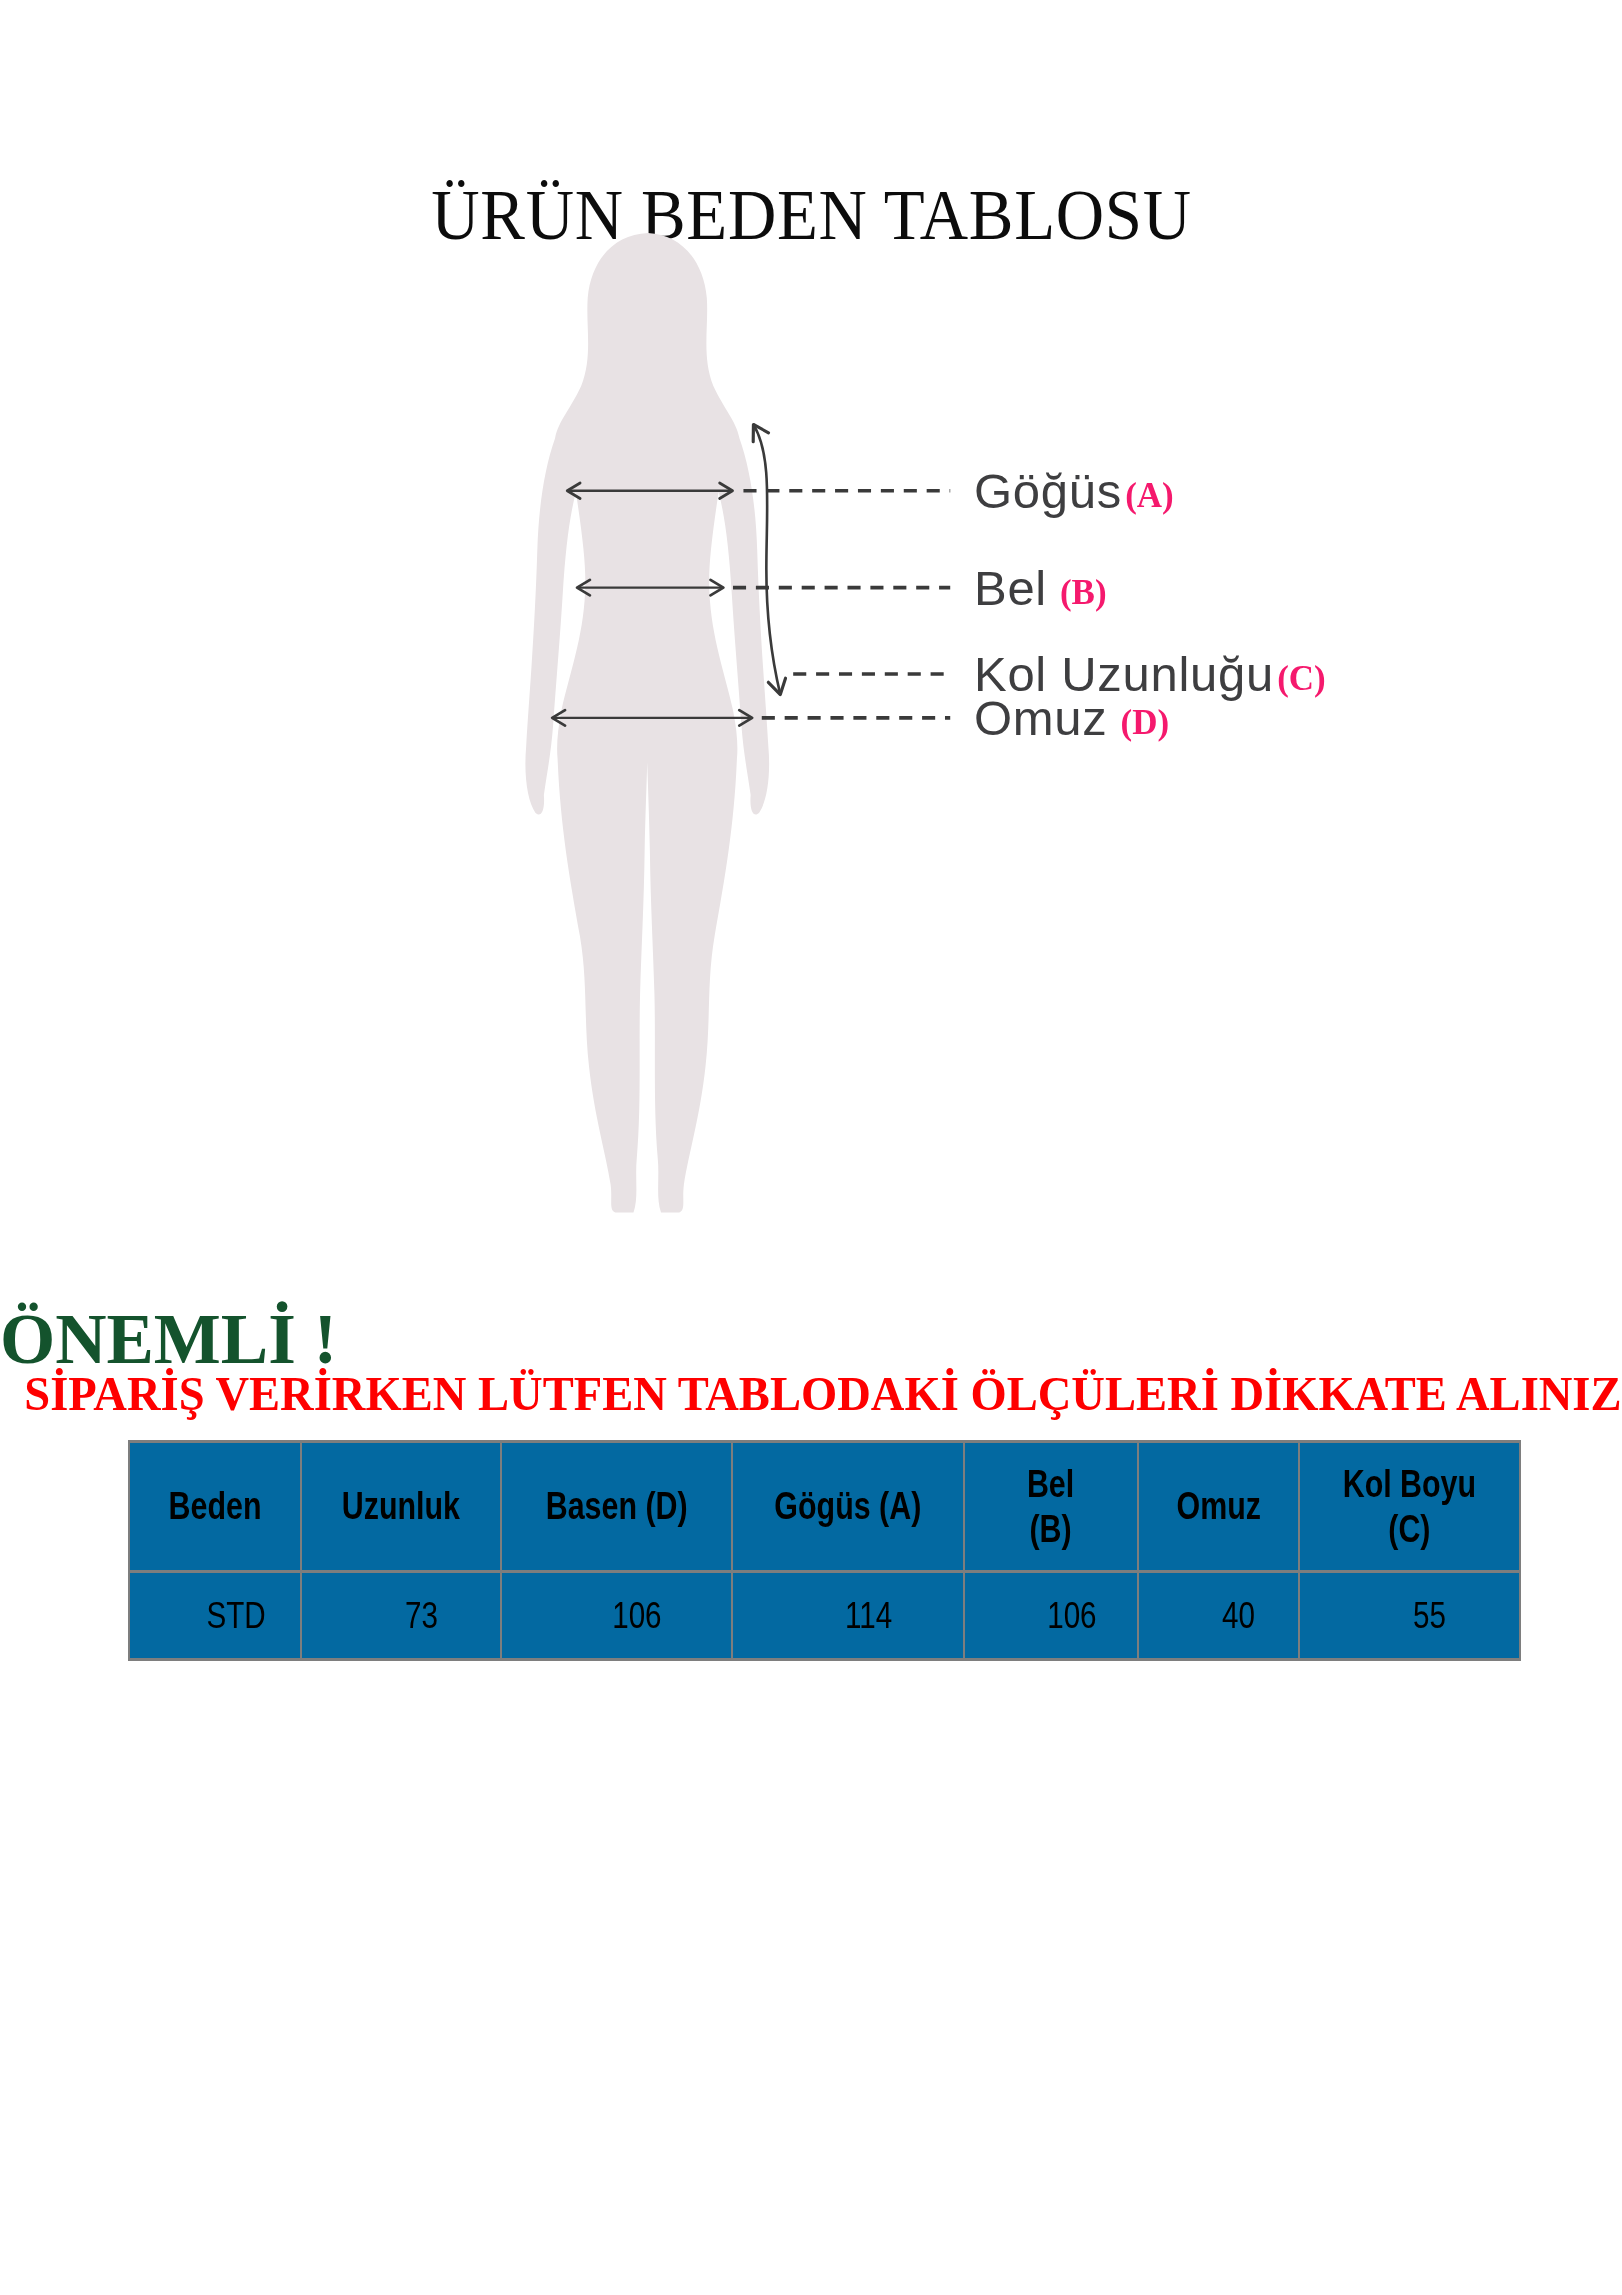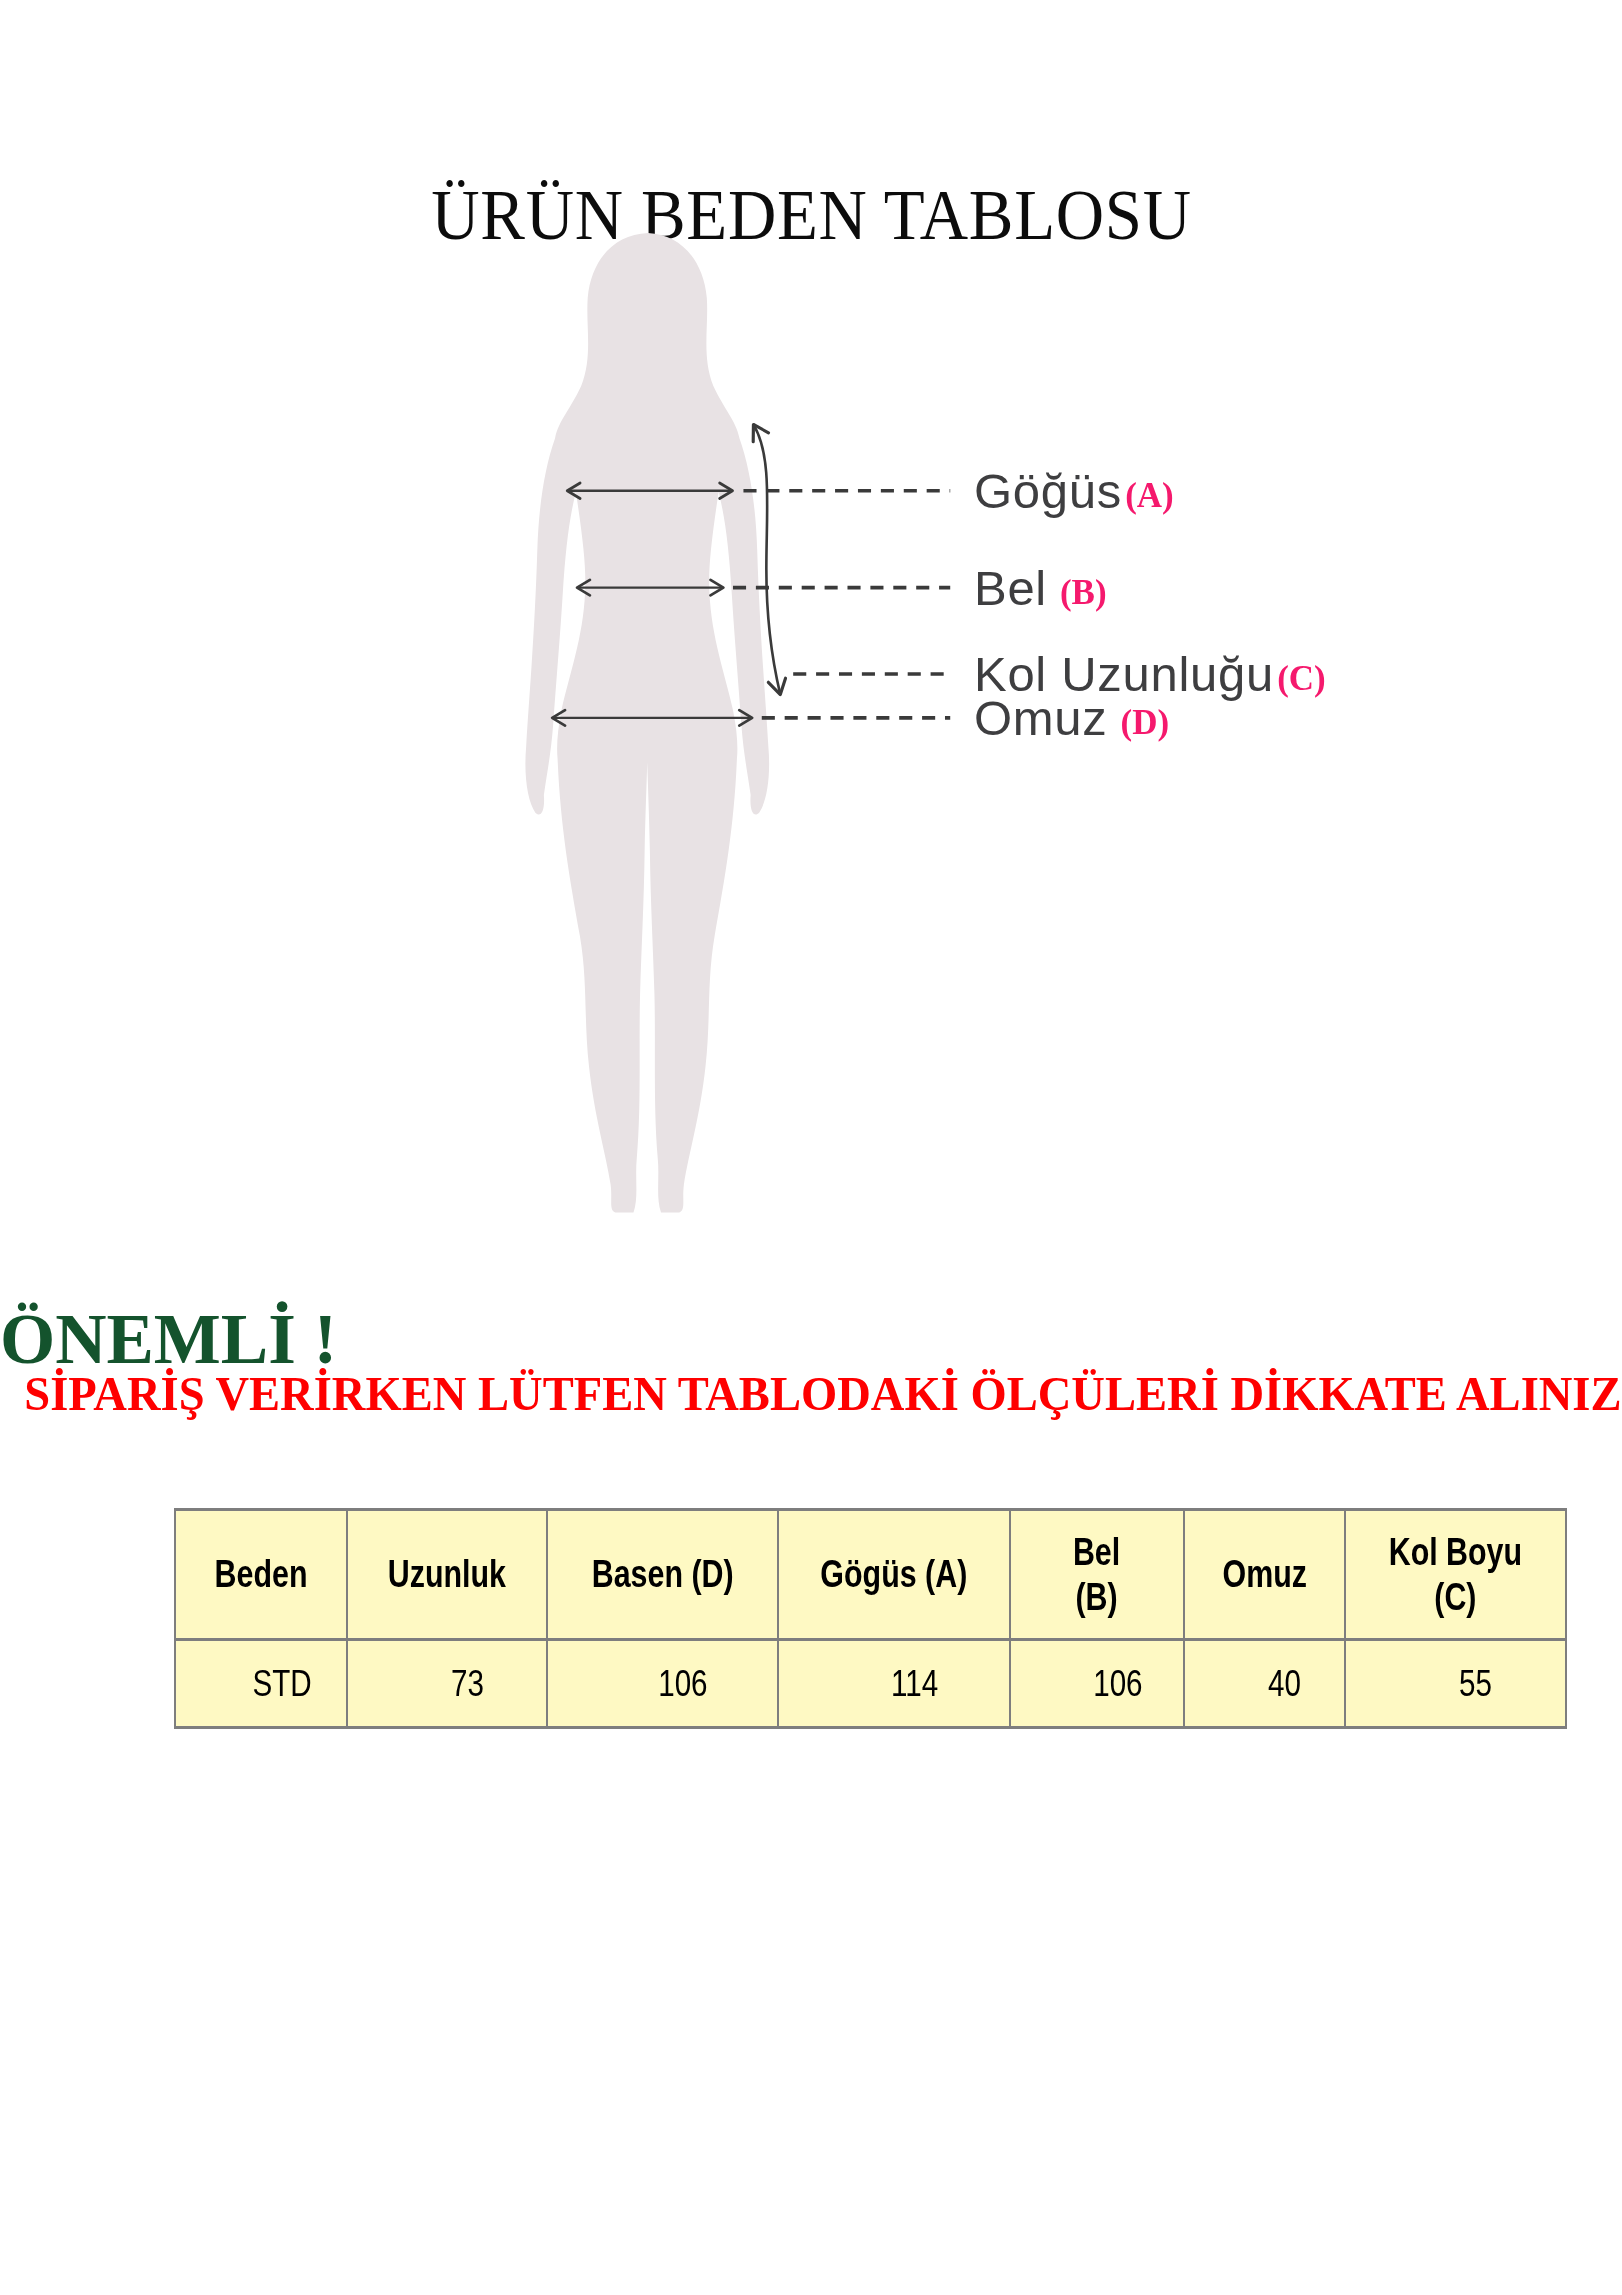--- a/index.html
+++ b/index.html
@@ -68,26 +68,25 @@
     font-weight:700;
     font-size:48px;
     line-height:56px;
     color:#fe0000;
     white-space:nowrap;
     transform:scaleX(0.97);
   }
   
   table.size{
     position:absolute;
-    left:128px; top:1508px;
+    left:128px; top:1440px;
     width:1392px;
     border-collapse:collapse;
     table-layout:fixed;
-    background:#fef9c3;
-    margin-left:46px;
+    background:#0369a1;
   }
   table.size th, table.size td{
     border-left:2px solid #7e7e7e;
     border-right:2px solid #7e7e7e;
     border-top:3.3px solid #7e7e7e;
     border-bottom:3.3px solid #7e7e7e;
     text-align:center;
     vertical-align:middle;
     padding:0;
     color:#000;

